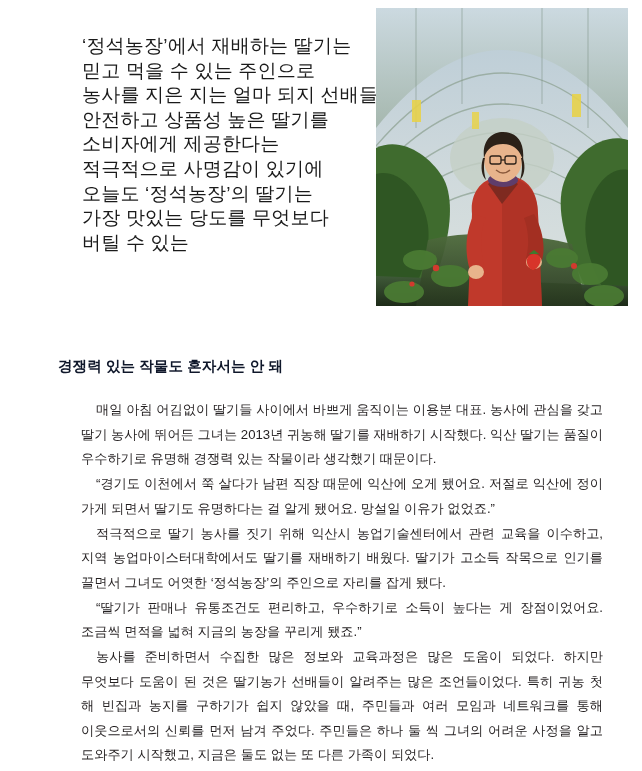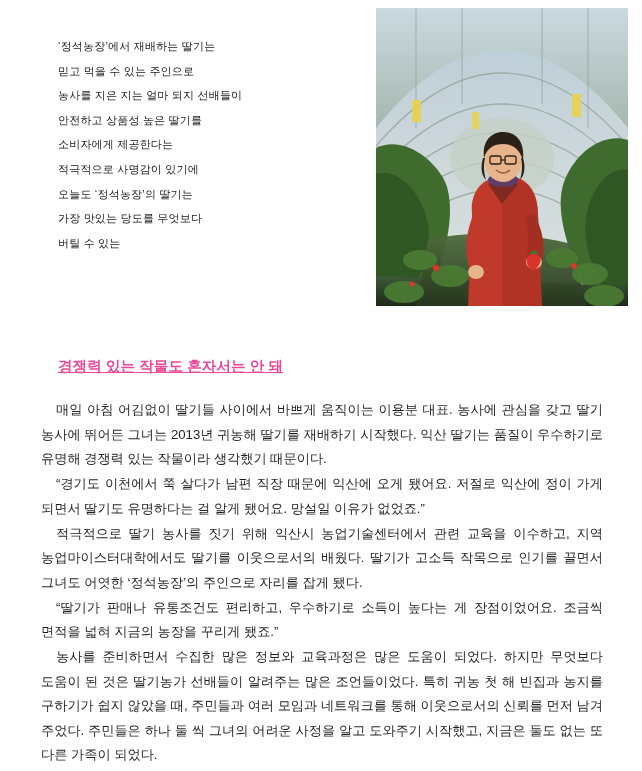--- a/index.html
+++ b/index.html
@@ -30,25 +30,26 @@
     height: 320px;
   }
 
   .poem {
     position: absolute;
     left: 58px;
     top: 34px;
     width: 300px;
   }
   .poem-line {
-    font-size: 11px;
+    font-size: 19px;
     line-height: 24.6px;
     letter-spacing: 0.2px;
     color: #1a1a1a;
     white-space: pre;
+    margin-left: 24px;
   }
 
   .photo {
     position: absolute;
     left: 376px;
     top: 8px;
     width: 252px;
     height: 298px;
     overflow: hidden;
     background: #6d7f5e;
@@ -59,43 +60,43 @@
     height: 298px;
   }
 
   
   .section-heading {
     position: absolute;
     left: 58px;
     top: 357px;
     font-size: 14.5px;
     font-weight: bold;
-    color: #ec4899;
+    color: #0f172a;
     letter-spacing: 0.1px;
-    text-decoration: underline;
   }
 
   
   .body-copy {
     position: absolute;
     left: 41px;
     top: 398px;
     width: 562px;
   }
   .para {
     font-size: 13.2px;
     line-height: 24.5px;
     text-align: justify;
     text-justify: inter-character;
     margin: 0 0 0.5px 0;
     color: #231f20;
     word-break: keep-all;
   }
   .para.indent {
     text-indent: 15px;
+    margin-left: 40px;
   }
 </style>
 </head>
 <body>
 
 <div class="page">
 
   <div class="top-block">
 
     <div class="poem">
@@ -215,18 +216,18 @@
         </g>
       </svg>
     </div>
   </div>
 
   <div class="section-heading">경쟁력 있는 작물도 혼자서는 안 돼</div>
 
   <div class="body-copy">
     <p class="para indent">매일 아침 어김없이 딸기들 사이에서 바쁘게 움직이는 이용분 대표. 농사에 관심을 갖고 딸기 농사에 뛰어든 그녀는 2013년 귀농해 딸기를 재배하기 시작했다. 익산 딸기는 품질이 우수하기로 유명해 경쟁력 있는 작물이라 생각했기 때문이다.</p>
     <p class="para indent">“경기도 이천에서 쭉 살다가 남편 직장 때문에 익산에 오게 됐어요. 저절로 익산에 정이 가게 되면서 딸기도 유명하다는 걸 알게 됐어요. 망설일 이유가 없었죠.”</p>
-    <p class="para indent">적극적으로 딸기 농사를 짓기 위해 익산시 농업기술센터에서 관련 교육을 이수하고, 지역 농업마이스터대학에서도 딸기를 이웃으로서의 배웠다. 딸기가 고소득 작목으로 인기를 끌면서 그녀도 어엿한 ‘정석농장’의 주인으로 자리를 잡게 됐다.</p>
+    <p class="para indent">적극적으로 딸기 농사를 짓기 위해 익산시 농업기술센터에서 관련 교육을 이수하고, 지역 농업마이스터대학에서도 딸기를 재배하기 배웠다. 딸기가 고소득 작목으로 인기를 끌면서 그녀도 어엿한 ‘정석농장’의 주인으로 자리를 잡게 됐다.</p>
     <p class="para indent">“딸기가 판매나 유통조건도 편리하고, 우수하기로 소득이 높다는 게 장점이었어요. 조금씩 면적을 넓혀 지금의 농장을 꾸리게 됐죠.”</p>
     <p class="para indent">농사를 준비하면서 수집한 많은 정보와 교육과정은 많은 도움이 되었다. 하지만 무엇보다 도움이 된 것은 딸기농가 선배들이 알려주는 많은 조언들이었다. 특히 귀농 첫 해 빈집과 농지를 구하기가 쉽지 않았을 때, 주민들과 여러 모임과 네트워크를 통해 이웃으로서의 신뢰를 먼저 남겨 주었다. 주민들은 하나 둘 씩 그녀의 어려운 사정을 알고 도와주기 시작했고, 지금은 둘도 없는 또 다른 가족이 되었다.</p>
   </div>
 
 </div>
 
 </body></html>

